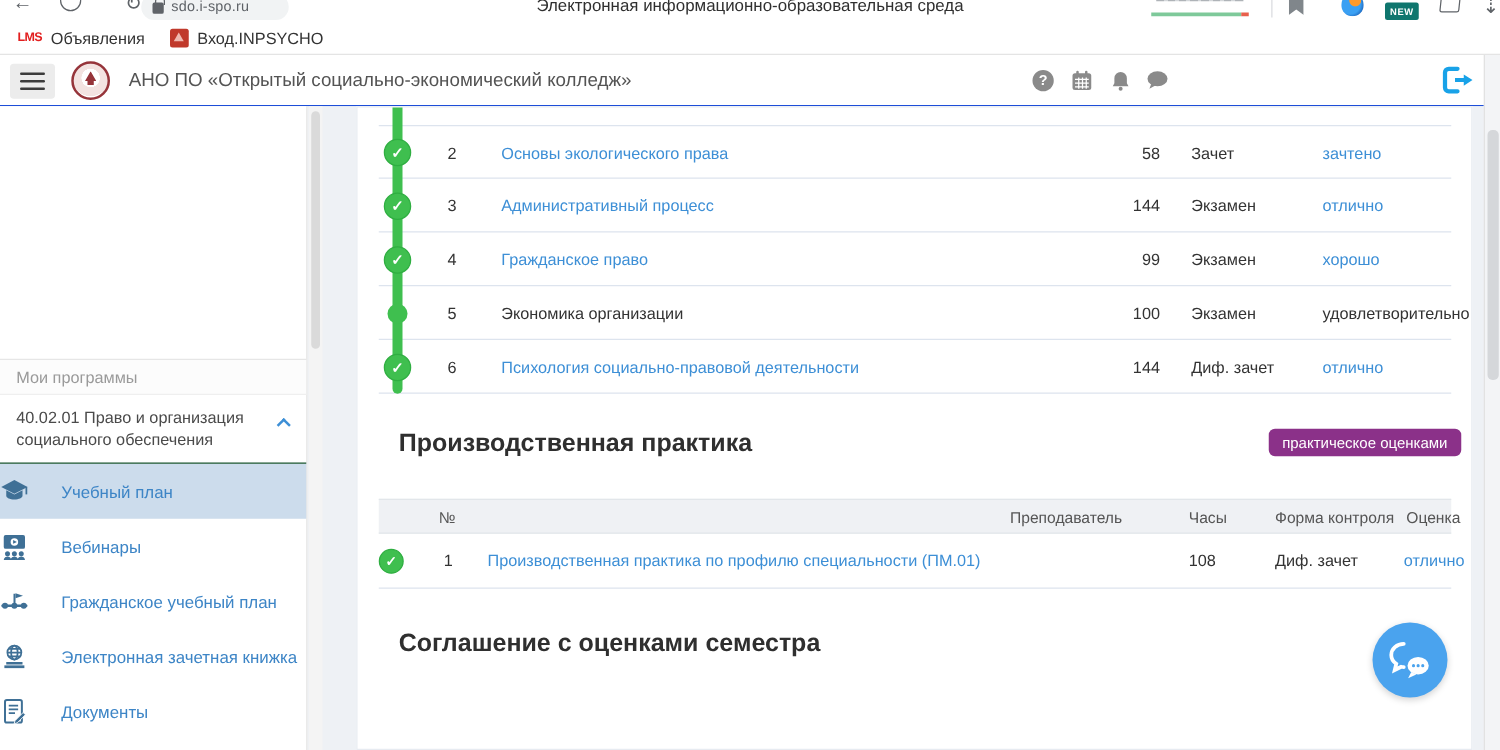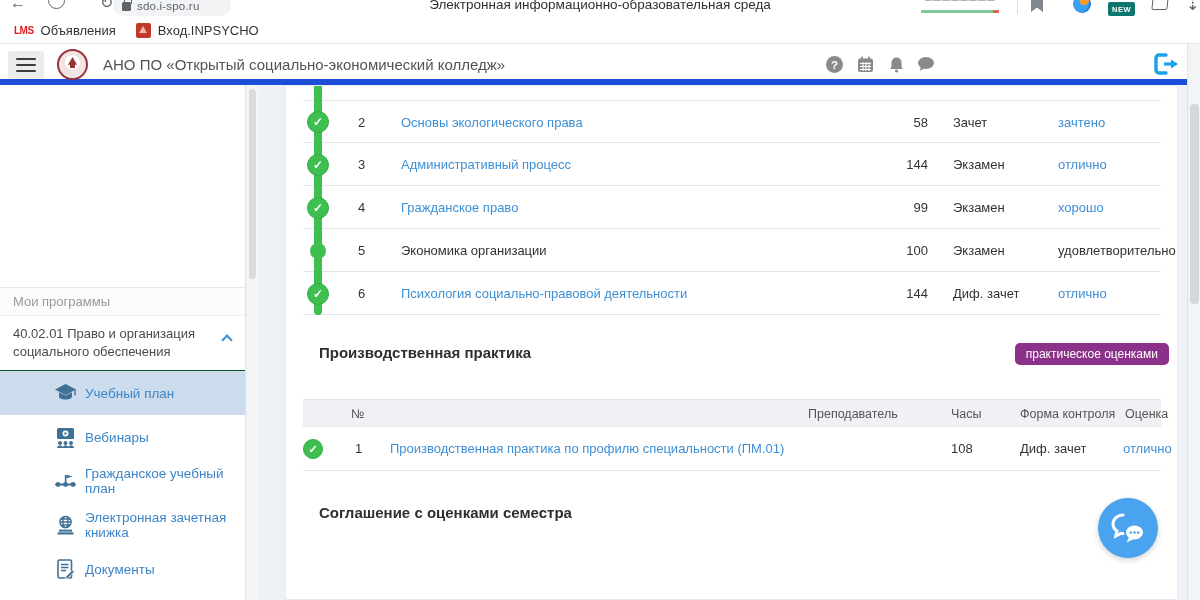--- a/index.html
+++ b/index.html
@@ -42,21 +42,21 @@
   .bookmarks { width:1200px; height:26px; background:#fff; border-bottom:1px solid #e4e4e4;
     display:flex; align-items:center; padding:0 8px; gap:8px; }
   .bm { display:flex; align-items:center; gap:7px; padding:2px 6px; border-radius:4px; cursor:pointer; }
   .lms-ic { color:#e21f1f; font-size:10px; font-weight:bold; font-stretch:condensed; letter-spacing:-.5px; }
   .bm-label { font-size:13px; color:#333; }
   .emblem-ic { width:15px; height:15px; background:#c0392b; border-radius:2px; position:relative; }
   .emblem-ic::before { content:""; position:absolute; left:3.5px; top:3px; width:0; height:0;
     border-left:4px solid transparent; border-right:4px solid transparent; border-bottom:7px solid #efb9b0; }
 
   
-  .appheader { position:relative; width:1200px; height:41px; background:#fff; border-bottom:6px solid #1d4ed8; }
+  .appheader { position:relative; width:1200px; height:41px; background:#fff; border-bottom:1px solid #1d4ed8; }
   .burger { position:absolute; left:8px; top:7px; width:36px; height:28px; background:#ececec;
     border-radius:3px; display:flex; flex-direction:column; justify-content:center; gap:3.5px;
     padding:0 8px; cursor:pointer; }
   .burger i { display:block; height:2.5px; background:#3c3c3c; border-radius:1px; }
   .orglogo { position:absolute; left:57px; top:5px; width:31px; height:31px; border-radius:50%;
     border:2px solid #96343a; background:radial-gradient(circle at 50% 42%, #fff 0 35%, #f3e3e1 36% 70%, #fff 71%); }
   .orglogo::before { content:""; position:absolute; left:9px; top:6px; width:9px; height:11px;
     background:#96343a; clip-path:polygon(50% 0,100% 70%,78% 70%,78% 100%,22% 100%,22% 70%,0 70%); }
   .orgtitle { position:absolute; left:103px; top:12px; font-size:15px; color:#545454; }
   .hd-ic { position:absolute; top:12px; width:17px; height:17px; cursor:pointer; }
@@ -71,21 +71,21 @@
   .appbody { position:relative; width:1200px; height:515px; background:#eef1f5; }
   .sidebar { position:absolute; left:0; top:0; width:246px; height:515px; background:#fff;
     border-right:1px solid #e3e3e3; }
   .side-empty { height:203px; border-bottom:1px solid #e6e6e6; }
   .side-section { height:28px; display:flex; align-items:center; padding:0 13px;
     font-size:13px; color:#9a9a9a; background:#fcfcfc; border-bottom:1px solid #efefef; }
   .program { position:relative; padding:9px 34px 9px 13px; font-size:13px; color:#4a4a4a;
     line-height:1.4; border-bottom:1px solid #14532d; cursor:pointer; }
   .chev-up { position:absolute; right:14px; top:20px; width:8px; height:8px;
     border-left:2px solid #3d8fd6; border-top:2px solid #3d8fd6; transform:rotate(45deg); }
-  .nav-item { height:44px; display:flex; align-items:center; padding-left:54px; gap:8px;
+  .nav-item { height:44px; display:flex; align-items:center; gap:26px;
     cursor:pointer; }
   .nav-item.active { background:#ccdcec; }
   .nav-item .nico { width:23px; height:21px; color:#3f7096; flex:0 0 auto; }
   .nav-item .nlabel { font-size:13.5px; color:#3d85c6; }
   .side-scroll { position:absolute; left:247px; top:0; width:11px; height:515px; background:#f4f4f4; }
   .side-scroll .thumb { position:absolute; left:2px; top:4px; width:7px; height:190px;
     background:#dadada; border-radius:4px; }
 
   
   .maincard { position:absolute; left:285px; top:0; width:893px; height:515px; background:#fff;
@@ -99,21 +99,21 @@
   .c-form { left:650px; }
   .c-grade{ left:755px; }
   .link { color:#3d8fd6; cursor:pointer; }
   .timeline { position:absolute; left:28px; top:0; width:8px; height:229px; background:#3fbf4f;
     border-radius:0 0 4px 4px; }
   .tl-node { position:absolute; left:21px; width:22px; height:22px; border-radius:50%;
     background:#3fbf4f; border:1px solid #2fae41; color:#fff; font-size:12px; font-weight:bold;
     display:flex; align-items:center; justify-content:center; }
   .tl-dot { position:absolute; left:24px; width:16px; height:16px; border-radius:50%; background:#3fbf4f; }
 
-  .section-title { position:absolute; left:33px; font-size:15px; font-weight:bold; color:#2f2f2f; }
+  .section-title { position:absolute; left:33px; font-size:20px; font-weight:bold; color:#2f2f2f; }
   .badge { position:absolute; right:8px; top:257px; background:#8b3189; color:#fff;
     font-size:12px; padding:4px 11px; border-radius:5px; }
 
   .pr-header { position:absolute; left:17px; top:313px; width:858px; height:28px;
     background:#eff1f4; border-top:1px solid #e2e6ea; border-bottom:1px solid #e2e6ea; }
   .ph { position:absolute; top:0; height:28px; line-height:28px; font-size:12.5px; color:#555; }
   .ph-num{ left:48px; } .ph-name{ left:87px; } .ph-teacher{ left:505px; }
   .ph-hours{ left:648px; } .ph-form{ left:717px; } .ph-grade{ left:822px; }
   .pr-row { position:absolute; left:17px; top:341px; width:858px; height:44px;
     border-bottom:1px solid #dde4ee; }

